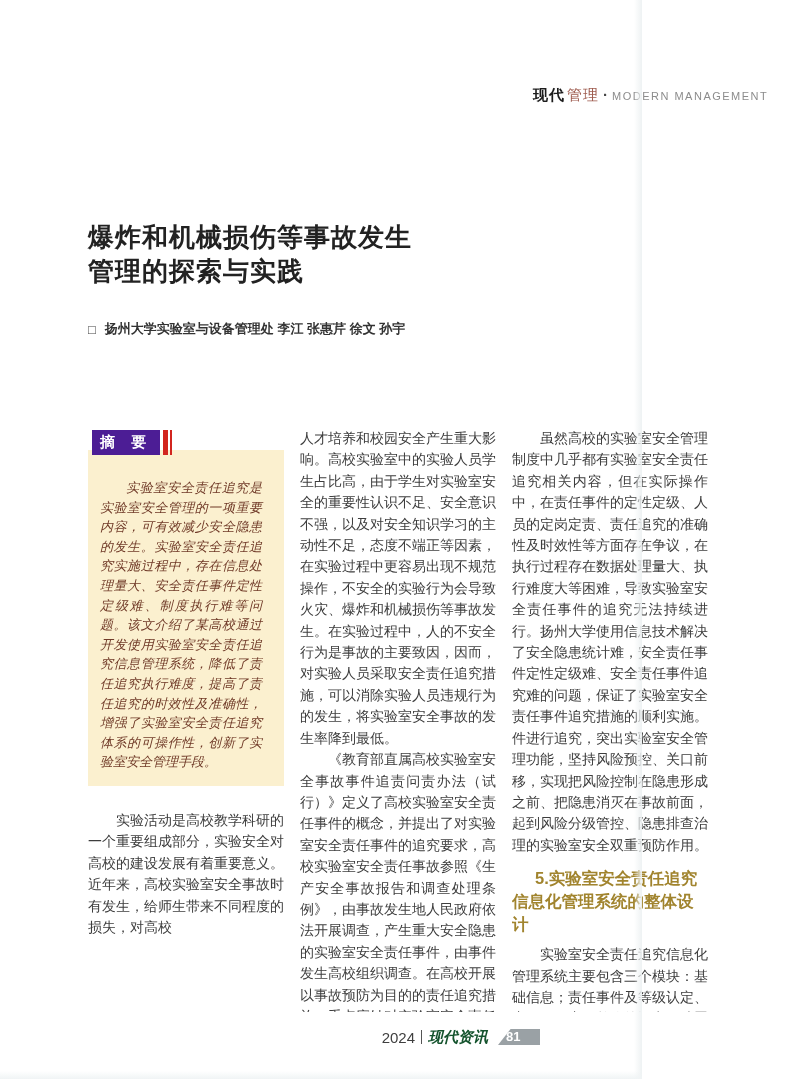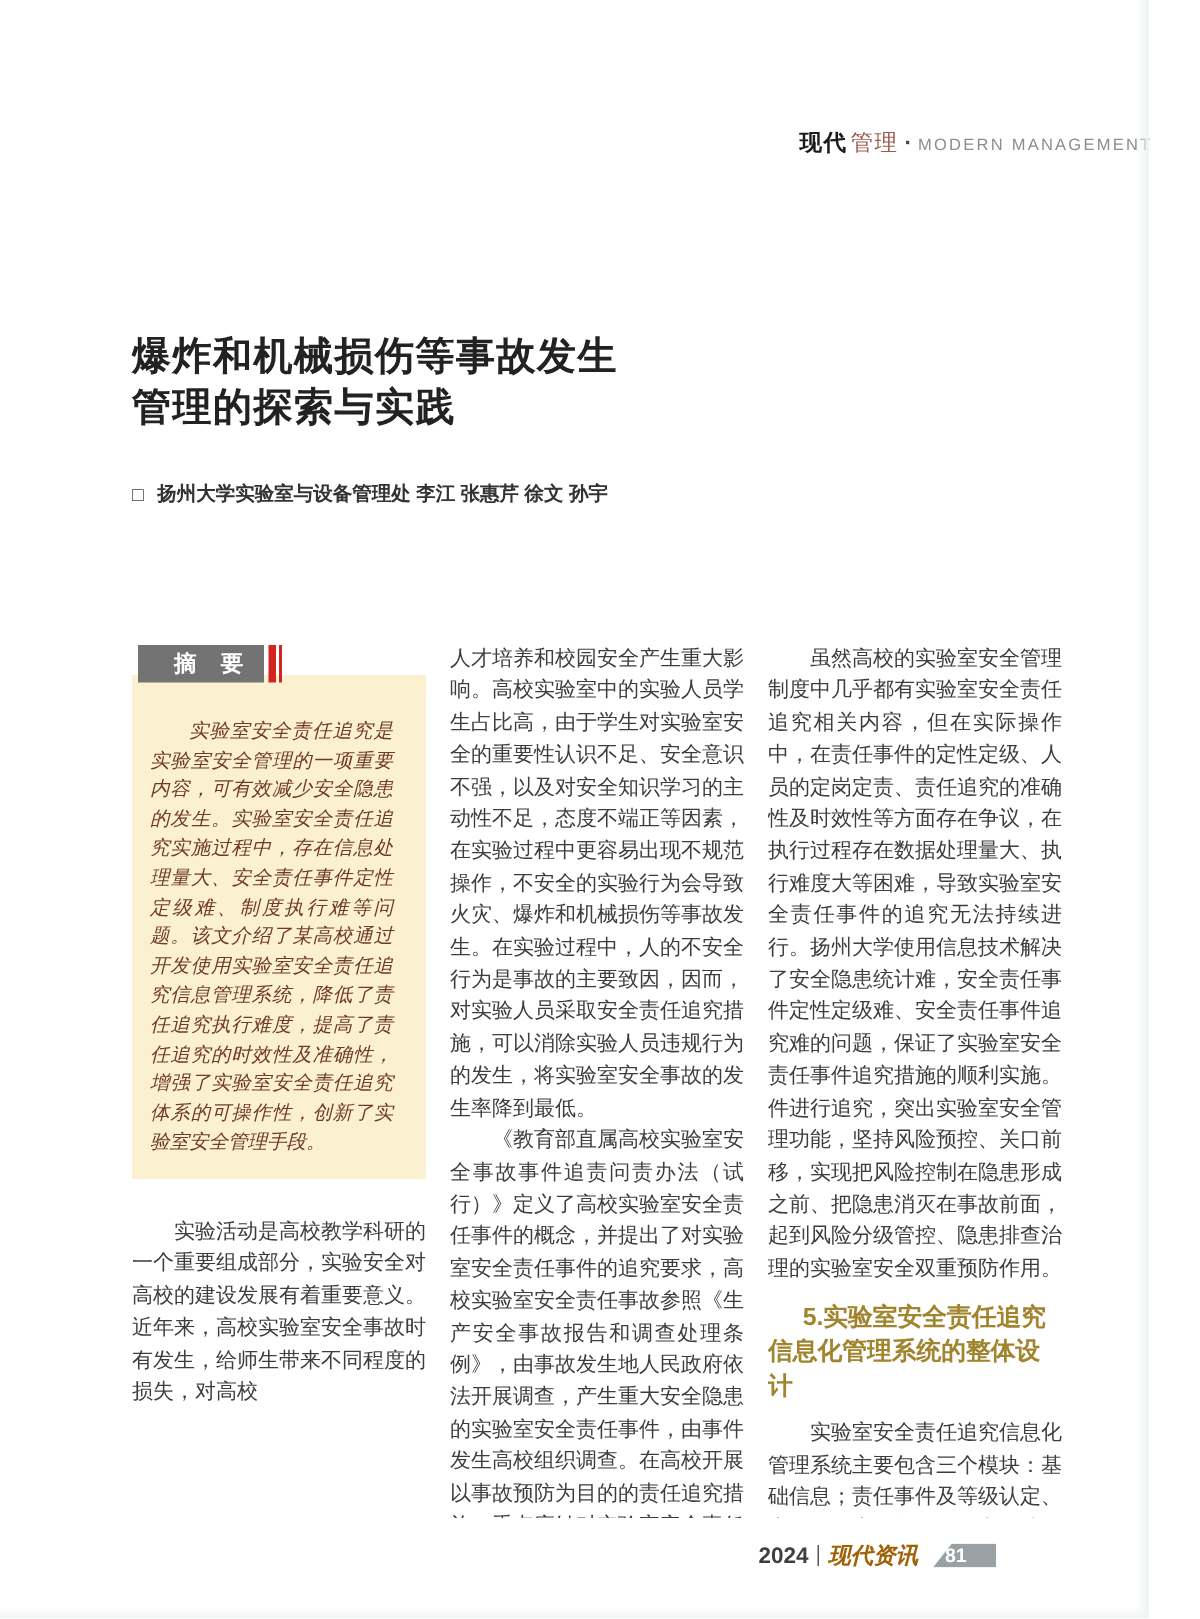--- a/index.html
+++ b/index.html
@@ -4,21 +4,21 @@
 <style>
   html, body {
     margin: 0; padding: 0;
     width: 800px; height: 1079px;
     background: #ffffff;
     overflow: hidden;
     font-family: "Liberation Sans", sans-serif;
   }
   .page {
     position: relative;
-    width: 766px; height: 1079px;
+    width: 642px; height: 1079px;
     background: #ffffff;
   }
   .edge-right {
     position: absolute; top: 0; right: 0; width: 8px; height: 100%;
     background: linear-gradient(to right, rgba(255,255,255,0), #eef2f3);
   }
   .edge-bottom {
     position: absolute; bottom: 0; left: 0; width: 100%; height: 8px;
     background: linear-gradient(to bottom, rgba(255,255,255,0), #f0f4f5);
   }
@@ -71,24 +71,24 @@
     background: #fbf0cf;
     padding: 14px 12px 14px 12px;
     box-sizing: border-box;
     min-height: 285px;
   }
   .abstract-label {
     position: absolute; top: -20px; left: 4px;
     display: flex; align-items: stretch; height: 25px;
   }
   .abstract-label-box {
-    background: #737373; color: #ffffff;
+    background: #4c1d95; color: #ffffff;
     font-size: 15px; font-weight: 700;
     letter-spacing: 6px;
-    padding: 0 8px 0 24px;
+    padding: 0 8px 0 8px;
     display: flex; align-items: center;
   }
   .abstract-bar-thick { width: 5px; background: #d2251f; margin-left: 3px; }
   .abstract-bar-thin  { width: 2px; background: #d2251f; margin-left: 2px; }
   .abstract-text {
     margin: 14px 10px 0 0;
     font-family: "DejaVu Serif", serif;
     font-style: italic;
     font-size: 13px; line-height: 19.6px;
     color: #703a28;
@@ -117,26 +117,26 @@
     text-indent: 1.4em;
   }
   .mt { margin-top: 0; }
 
   
   .footer {
     position: absolute; top: 1028px; right: 102px;
     display: flex; align-items: center; gap: 6px;
     height: 18px;
   }
-  .footer-year { font-size: 15px; font-weight: 700; color: #3f3f3f; }
+  .footer-year { font-size: 15px; font-weight: 400; color: #3f3f3f; }
   .footer-divider { width: 1px; height: 14px; background: #555; }
   .footer-journal {
     font-family: "DejaVu Serif", serif;
     font-style: italic; font-weight: 700;
-    font-size: 15px; color: #a16207;
+    font-size: 15px; color: #14532d;
   }
   .footer-badge {
     margin-left: 4px;
     width: 42px; height: 16px;
     background: #9aa1a5;
     clip-path: polygon(30% 0, 100% 0, 100% 100%, 0 100%);
     color: #ffffff; font-size: 13px; font-weight: 600;
     line-height: 16px; 
     padding-left: 8px; box-sizing: border-box;
   }

